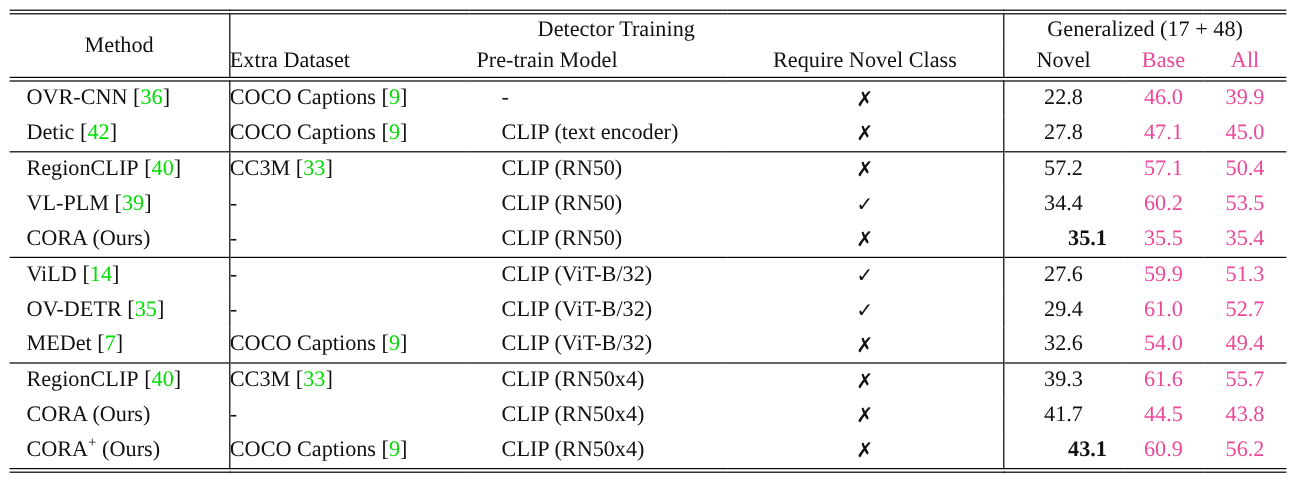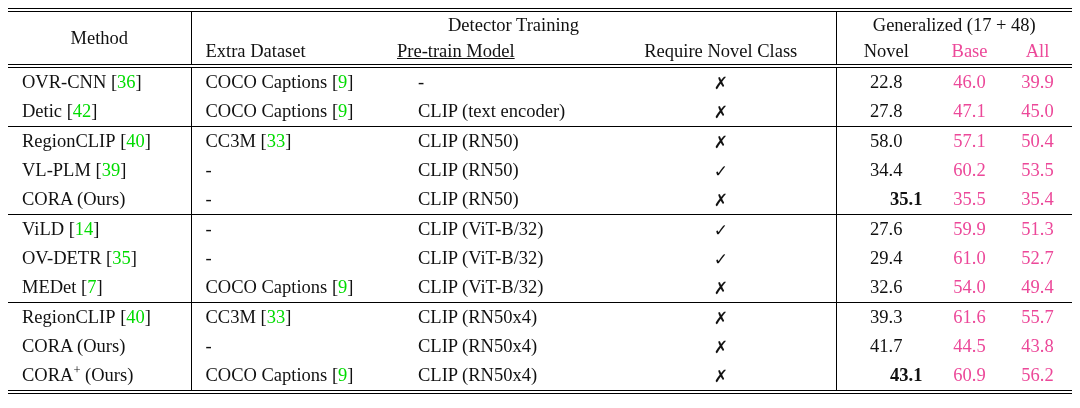--- a/index.html
+++ b/index.html
@@ -21,23 +21,23 @@
     height: 29px; vertical-align: middle; text-align: left;
     overflow: hidden; white-space: nowrap;
   }
   thead { border-bottom: 4px double #000; }
   thead th { height: 26px; }
   tbody + tbody { border-top: 1.5px solid #000; }
   .rule-r { border-right: 1.5px solid #000; margin-top: 48px; }
   .rule-l { border-left: 1.5px solid #000; }
   .center { text-align: center; }
   .c1pad { padding-left: 14px; }
-  .c2pad { padding-left: 14px; }
+  .c2pad { }
   .c3pad { padding-left: 27px; }
-  .c3hpad { padding-left: 6px; text-decoration: underline; }
+  .c3hpad { padding-left: 6px; }
   .num { text-align: center; margin-left: 28px; }
   .muted { color: #ec4899; }
   .green { color: #00dc00; }
   .b { font-weight: bold; padding-left: 40px; }
   .mark {
     text-align: center; font-family: "DejaVu Sans", sans-serif;
     font-weight: 700; font-size: 17px;
   }
   sup.msup { font-size: 12.5px; line-height: 0; }
 </style>
@@ -90,21 +90,21 @@
       <td class="num muted">45.0</td>
     </tr>
   </tbody>
 
   <tbody>
     <tr>
       <td class="rule-r c1pad"><span>RegionCLIP</span><sup class="msup"></sup><span></span><span> [</span><span class="green">40</span><span>]</span></td>
       <td class="c2pad"><span>CC3M</span><span> [</span><span class="green">33</span><span>]</span></td>
       <td class="c3pad">CLIP (RN50)</td>
       <td class="mark">✗</td>
-      <td class="rule-l num">58.0</td>
+      <td class="rule-l num">57.2</td>
       <td class="num muted">57.1</td>
       <td class="num muted">50.4</td>
     </tr>
     <tr>
       <td class="rule-r c1pad"><span>VL-PLM</span><sup class="msup"></sup><span></span><span> [</span><span class="green">39</span><span>]</span></td>
       <td class="c2pad"><span>-</span><span></span><span class="green"></span><span></span></td>
       <td class="c3pad">CLIP (RN50)</td>
       <td class="mark">✓</td>
       <td class="rule-l num">34.4</td>
       <td class="num muted">60.2</td>

